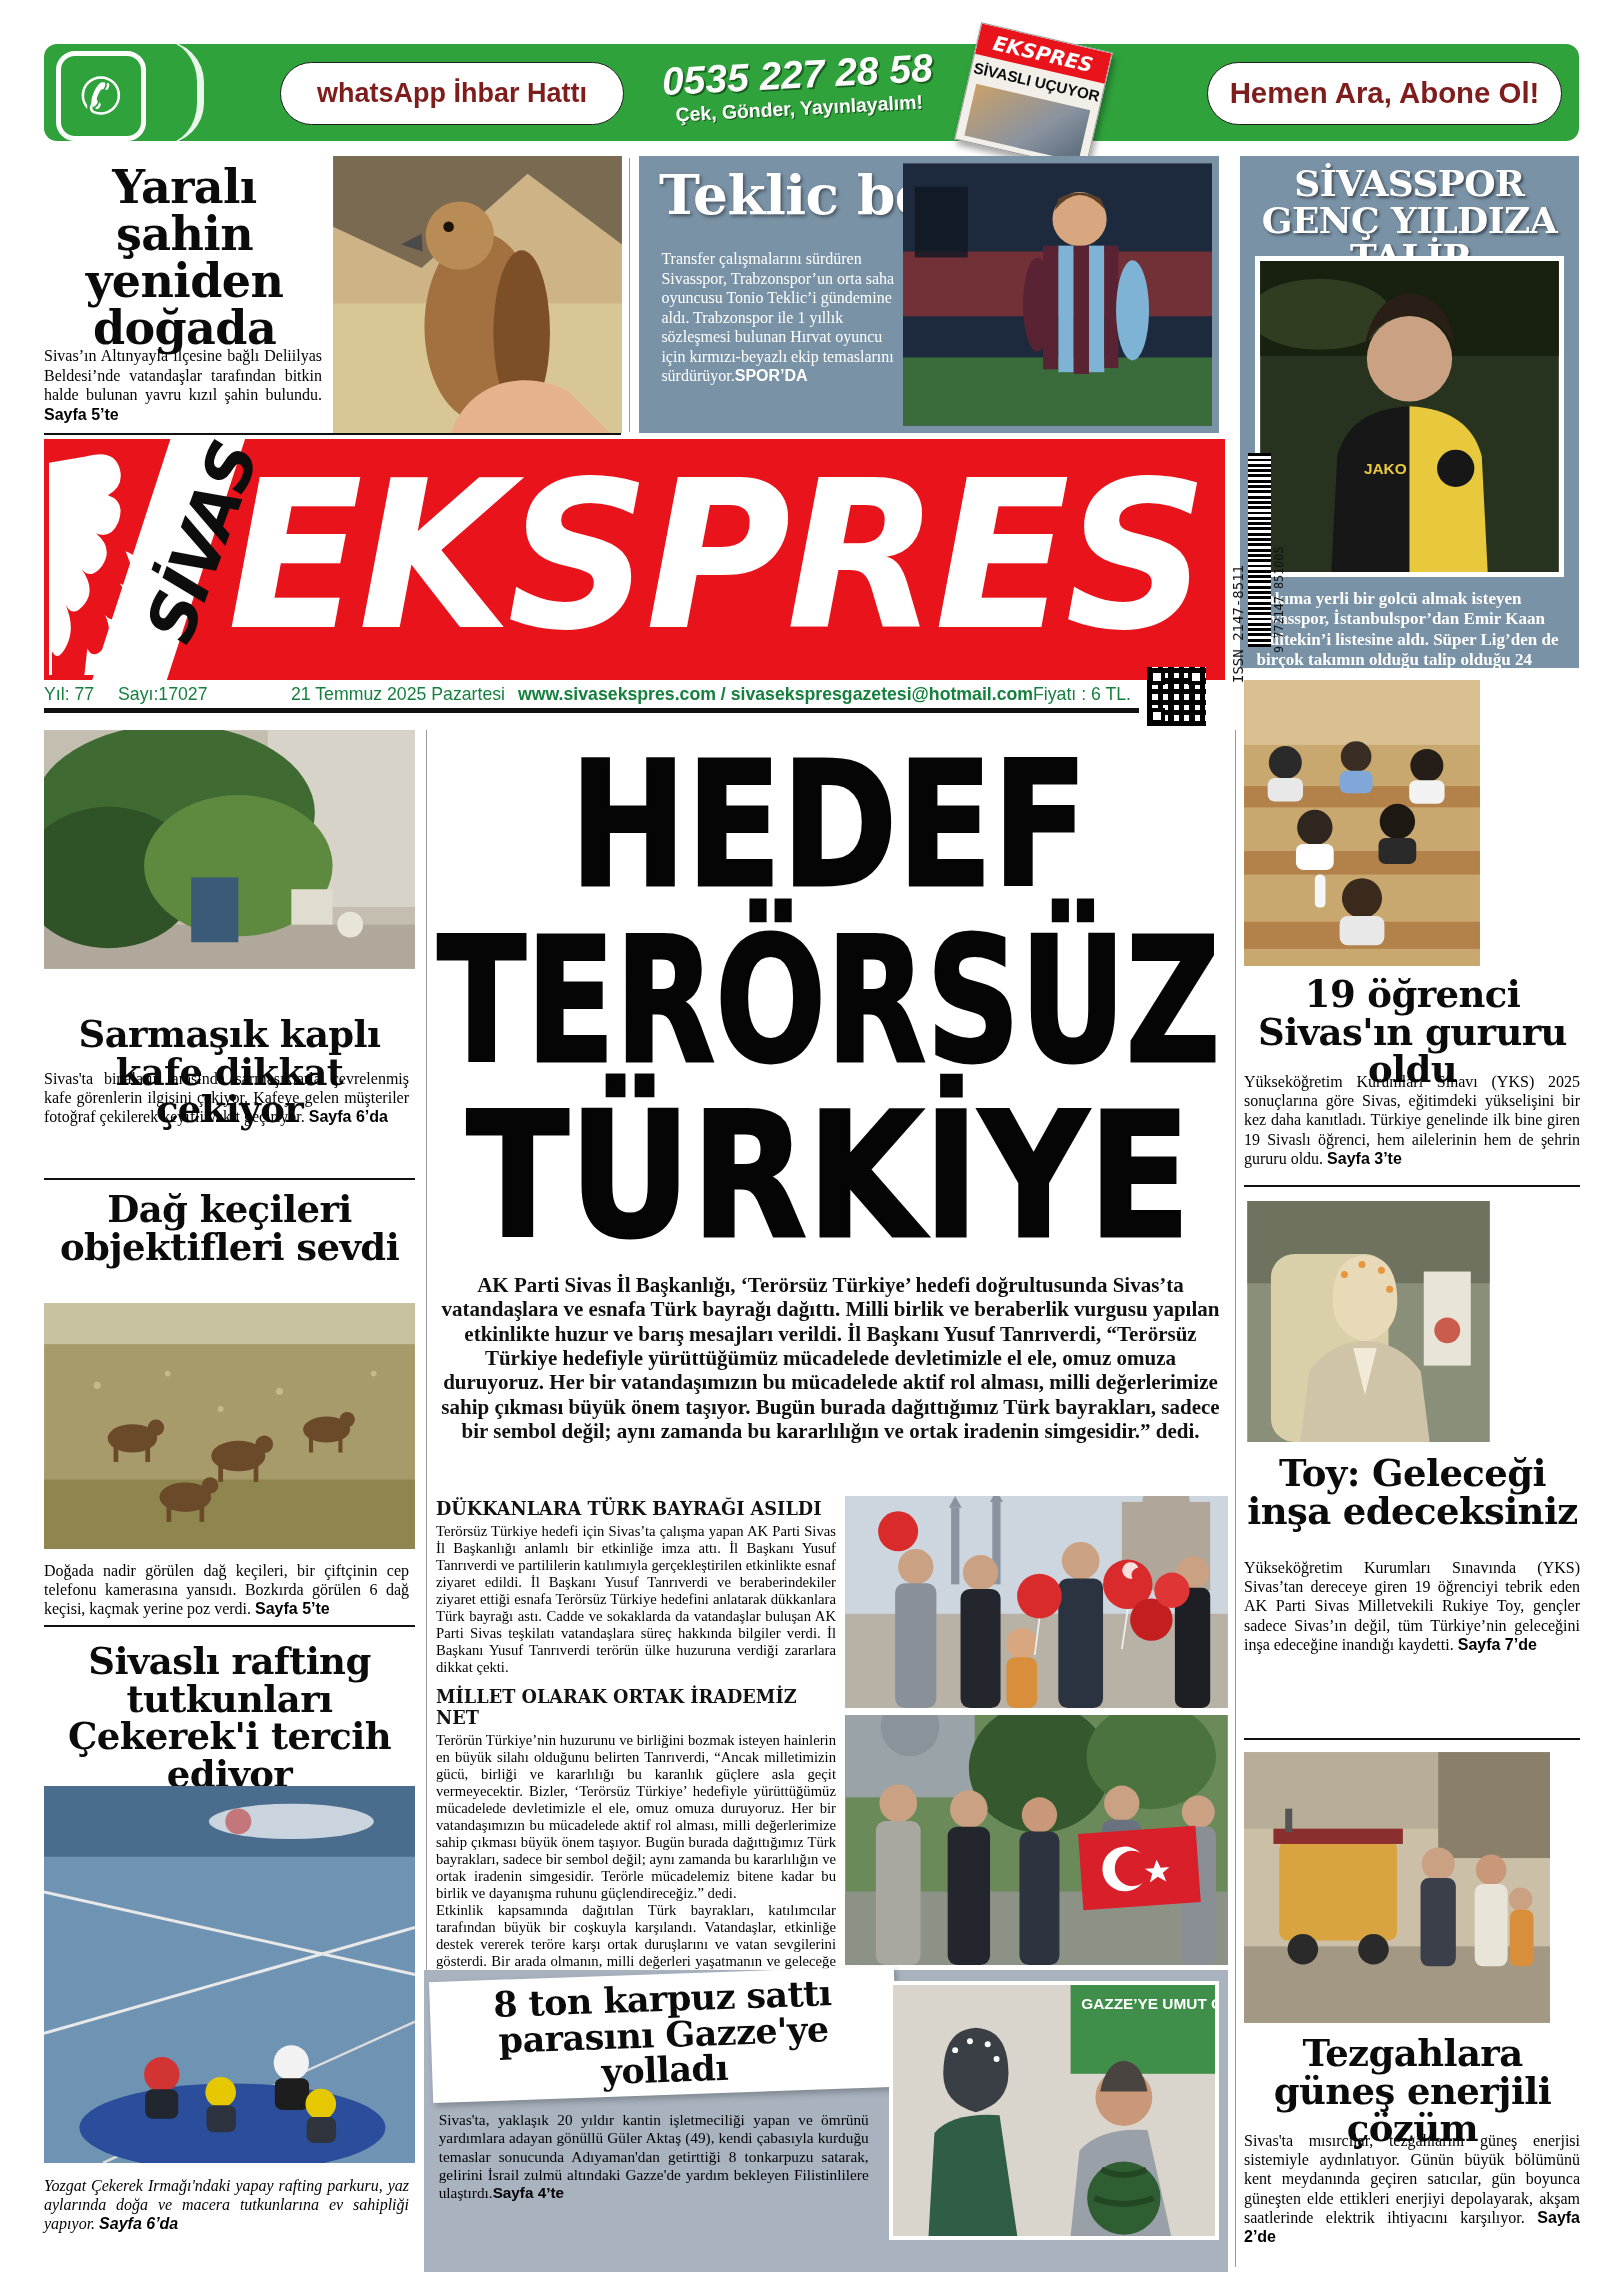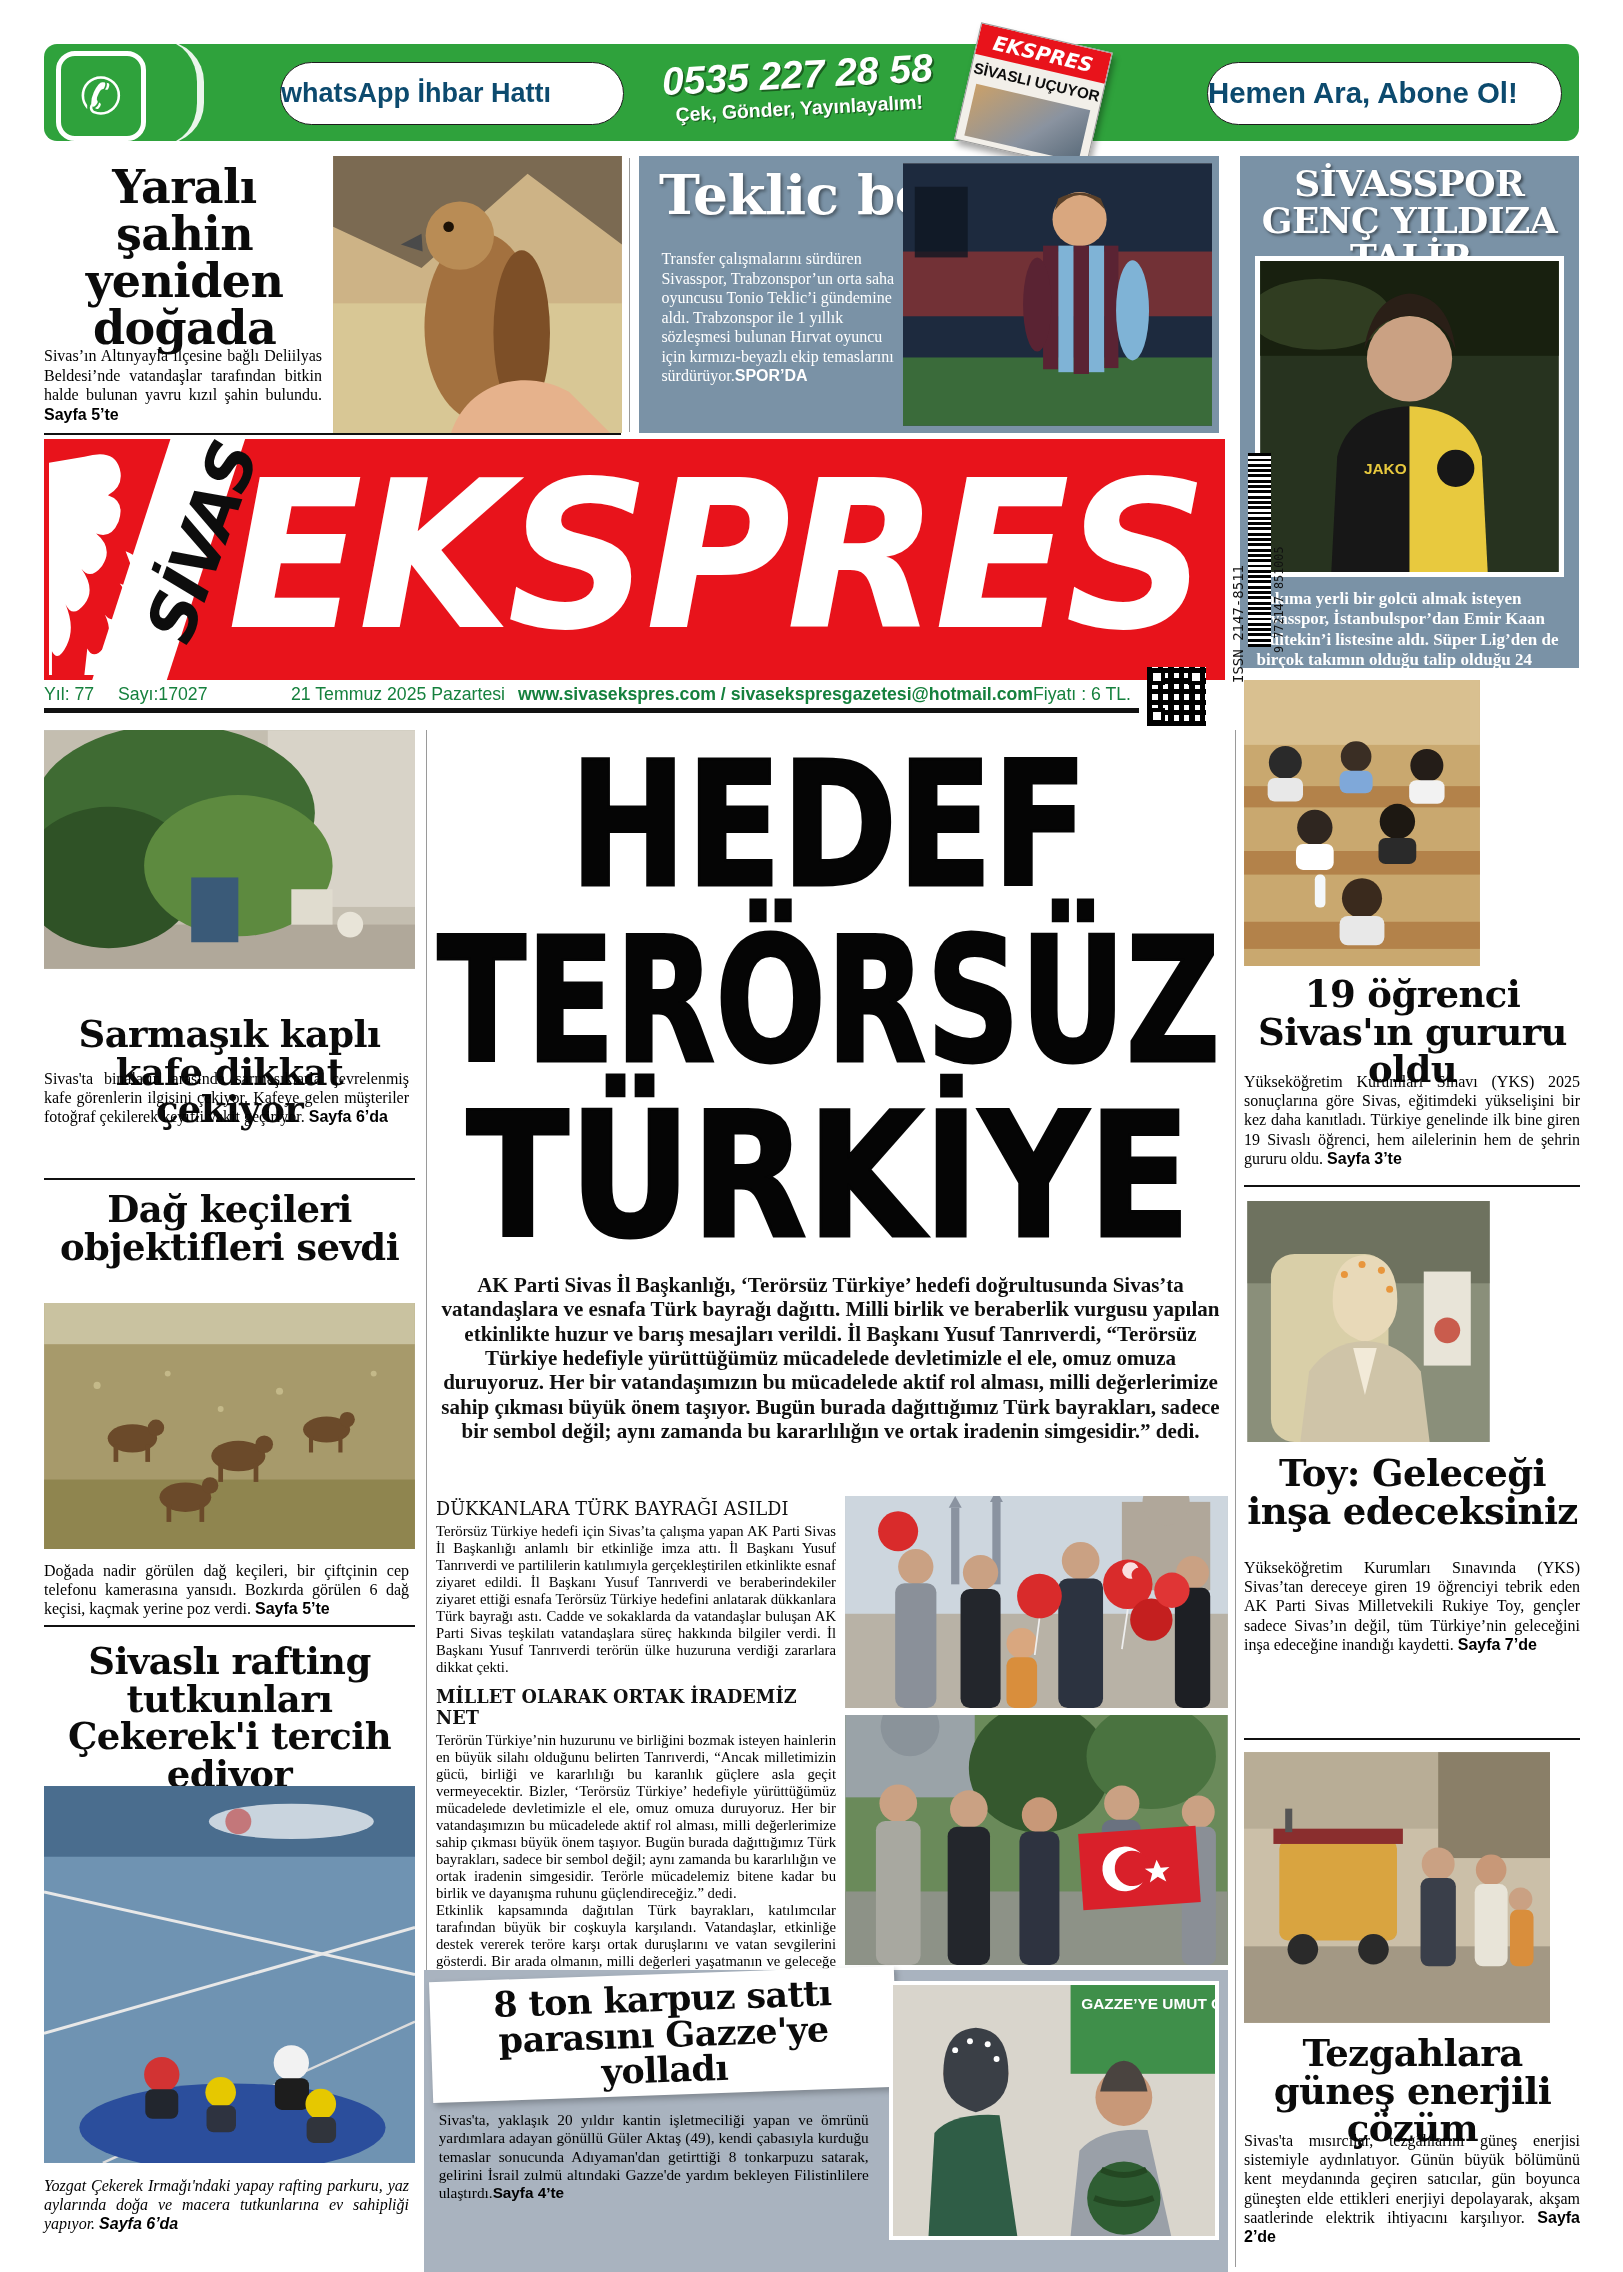--- a/index.html
+++ b/index.html
@@ -8,22 +8,22 @@
   .abs{position:absolute;}
   .serifhead{font-family:"DejaVu Serif", serif;font-weight:700;line-height:1.02;letter-spacing:-0.6px;color:#0b0b0b;}
   .body-txt{font-family:"Liberation Serif", serif;text-align:justify;color:#000000;}
   .pageref{font-family:"Liberation Sans", sans-serif;font-weight:700;}
   .white{color:#ffffff;}
   .center{text-align:center;}
   .hrule{background:#111;height:2.4px;}
   .vrule{background:#9a9a9a;width:1.2px;}
   .photo{overflow:hidden;background:#c8c8c8;}
   .photo svg{display:block;width:100%;height:100%;}
-  .pill{background:#fff;border:1.8px solid #1d1d1d;border-radius:41px;display:flex;align-items:center;justify-content:flex-start;
-        font-family:"Liberation Sans", sans-serif;font-weight:700;color:#0c4a6e;}
+  .pill{background:#fff;border:1.8px solid #1d1d1d;border-radius:41px;display:flex;align-items:center;justify-content:center;
+        font-family:"Liberation Sans", sans-serif;font-weight:700;color:#7f1d1d;}
   .bluebox{background:#7a92a6;}
   .vtext{writing-mode:vertical-rl;transform:rotate(180deg);font-family:"DejaVu Sans Mono", monospace;color:#111;}
   .qr{background-image:
       repeating-linear-gradient(0deg,#000 0 5.3px,transparent 5.3px 10.6px),
       repeating-linear-gradient(90deg,#000 0 5.3px,#fff 5.3px 10.6px);}
   .qr .finder{position:absolute;width:15.3px;height:15.3px;background:#fff;border:4.1px solid #000;box-sizing:border-box;}
 </style>
 </head>
 <body>
 
@@ -261,21 +261,21 @@
       <text x="672" y="262" text-anchor="middle" font-size="295" textLength="880" lengthAdjust="spacingAndGlyphs">HEDEF</text>
       <text x="672" y="560" text-anchor="middle" font-size="295" textLength="1330" lengthAdjust="spacingAndGlyphs">TERÖRSÜZ</text>
       <text x="672" y="858" text-anchor="middle" font-size="295" textLength="1230" lengthAdjust="spacingAndGlyphs">TÜRKİYE</text>
     </g>
   </svg>
 
   <div class="abs center" style="left:436px;top:1273px;width:789px;font-family:'Liberation Serif', serif;font-weight:700;
               font-size:21px;line-height:1.16;color:#101010;">AK Parti Sivas İl Başkanlığı, ‘Terörsüz Türkiye’ hedefi doğrultusunda Sivas’ta vatandaşlara ve esnafa Türk bayrağı dağıttı. Milli birlik ve beraberlik vurgusu yapılan etkinlikte huzur ve barış mesajları verildi. İl Başkanı Yusuf Tanrıverdi, “Terörsüz Türkiye hedefiyle yürüttüğümüz mücadelede devletimizle el ele, omuz omuza duruyoruz. Her bir vatandaşımızın bu mücadelede aktif rol alması, milli değerlerimize sahip çıkması büyük önem taşıyor. Bugün burada dağıttığımız Türk bayrakları, sadece bir sembol değil; aynı zamanda bu kararlılığın ve ortak iradenin simgesidir.” dedi.</div>
 
   <div class="abs" style="left:436px;top:1499px;width:400px;font-size:14.7px;line-height:1.16;">
-    <div style="font-family:'DejaVu Serif', serif;font-weight:400;font-size:17.7px;margin-bottom:3.5px;">DÜKKANLARA TÜRK BAYRAĞI ASILDI</div>
+    <div style="font-family:'DejaVu Serif', serif;font-weight:700;font-size:17.7px;margin-bottom:3.5px;">DÜKKANLARA TÜRK BAYRAĞI ASILDI</div>
     <div class="body-txt">Terörsüz Türkiye hedefi için Sivas’ta çalışma yapan AK Parti Sivas İl Başkanlığı anlamlı bir etkinliğe imza attı. İl Başkanı Yusuf Tanrıverdi ve partililerin katılımıyla gerçekleştirilen etkinlikte esnaf ziyaret edildi. İl Başkanı Yusuf Tanrıverdi ve beraberindekiler ziyaret ettiği esnafa Terörsüz Türkiye hedefini anlatarak dükkanlara Türk bayrağı astı.  Cadde ve sokaklarda da vatandaşlar buluşan AK Parti Sivas teşkilatı vatandaşlara süreç hakkında bilgiler verdi. İl Başkanı Yusuf Tanrıverdi terörün ülke huzuruna verdiği zararlara dikkat çekti.</div>
     <div style="font-family:'DejaVu Serif', serif;font-weight:700;font-size:17.7px;margin:10.6px 0 3.5px 0;">MİLLET OLARAK ORTAK İRADEMİZ NET</div>
     <div class="body-txt">Terörün Türkiye’nin huzurunu ve birliğini bozmak isteyen hainlerin en büyük silahı olduğunu belirten Tanrıverdi, “Ancak milletimizin gücü, birliği ve kararlılığı bu karanlık güçlere asla geçit vermeyecektir. Bizler, ‘Terörsüz Türkiye’ hedefiyle yürüttüğümüz mücadelede devletimizle el ele, omuz omuza duruyoruz. Her bir vatandaşımızın bu mücadelede aktif rol alması, milli değerlerimize sahip çıkması büyük önem taşıyor. Bugün burada dağıttığımız Türk bayrakları, sadece bir sembol değil; aynı zamanda bu kararlılığın ve ortak iradenin simgesidir. Terörle mücadelemiz bitene kadar bu birlik ve dayanışma ruhunu güçlendireceğiz.” dedi.</div>
     <div class="body-txt">Etkinlik kapsamında dağıtılan Türk bayrakları, katılımcılar tarafından büyük bir coşkuyla karşılandı. Vatandaşlar, etkinliğe destek vererek teröre karşı ortak duruşlarını ve vatan sevgilerini gösterdi. Bir arada olmanın, milli değerleri yaşatmanın ve geleceğe güvenle bakmanın önemine dikkat çekildi.</div>
   </div>
 
   <div class="photo abs" style="left:845px;top:1496px;width:383px;height:212px;">
     <svg viewBox="0 0 650 360">
       <rect width="650" height="360" fill="#cdd6de"></rect>
       <rect x="180" y="20" width="14" height="130" fill="#8a93a0"></rect>

